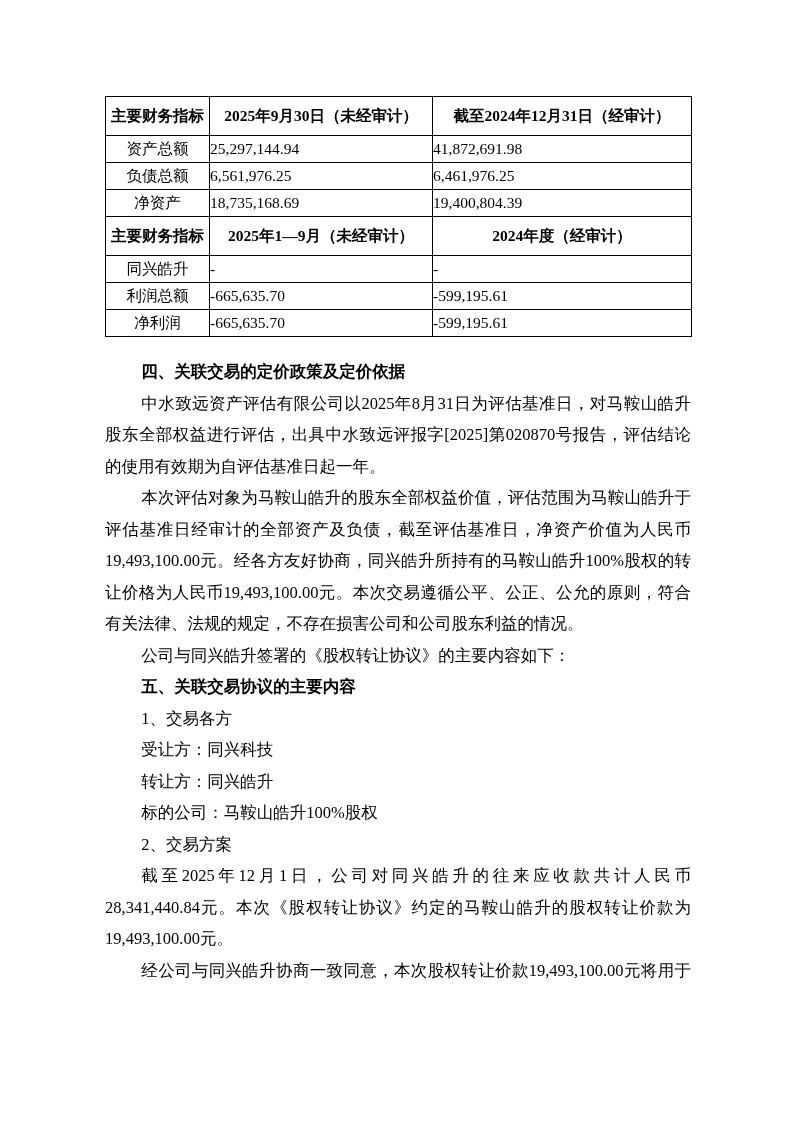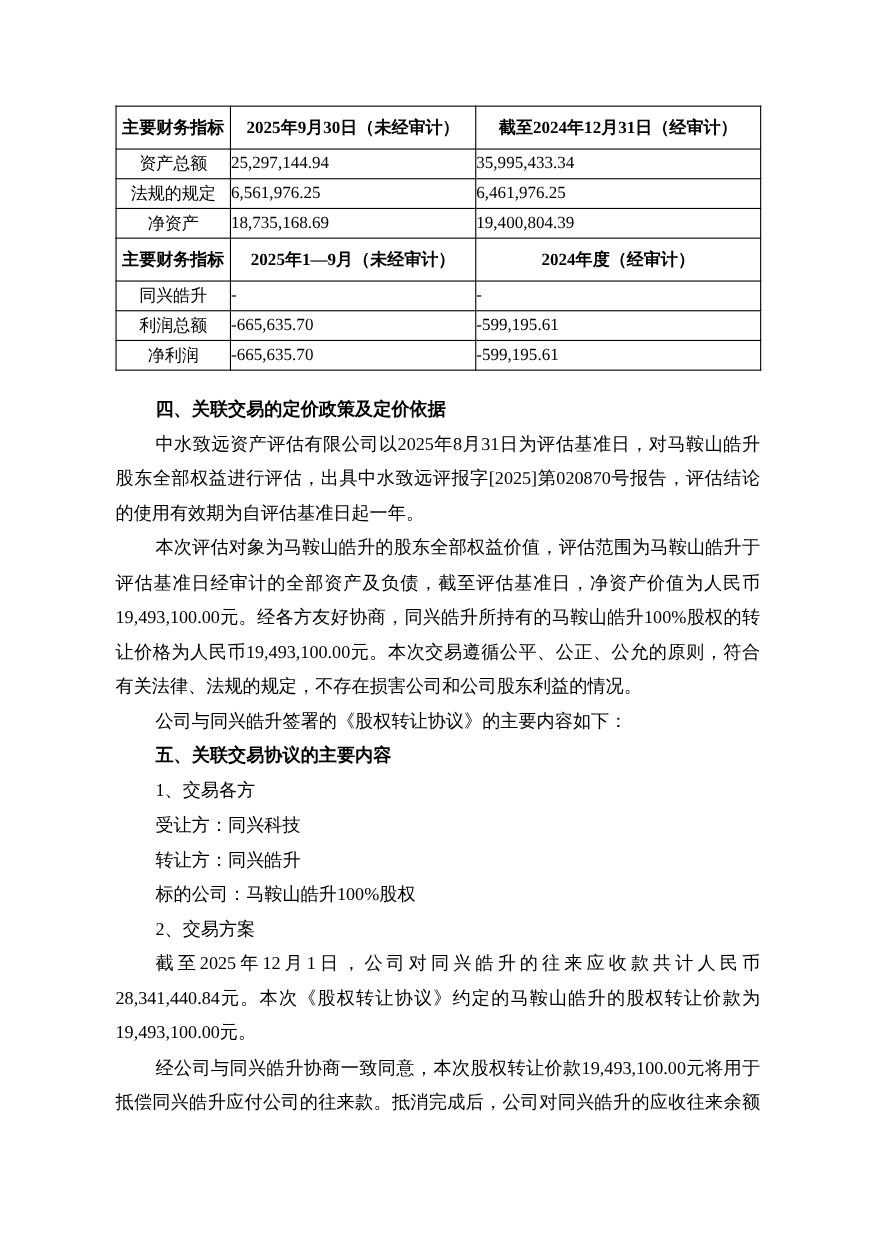--- a/index.html
+++ b/index.html
@@ -73,24 +73,24 @@
         </colgroup>
       <tbody>
         <tr class="hdr">
           <td>主要财务指标</td>
           <td>2025年9月30日（未经审计）</td>
           <td>截至2024年12月31日（经审计）</td>
         </tr>
         <tr class="row">
           <td class="lbl">资产总额</td>
           <td class="num">25,297,144.94</td>
-          <td class="num">35,995,433.34</td>
+          <td class="num">41,872,691.98</td>
         </tr>
         <tr class="row">
-          <td class="lbl">法规的规定</td>
+          <td class="lbl">负债总额</td>
           <td class="num">6,561,976.25</td>
           <td class="num">6,461,976.25</td>
         </tr>
         <tr class="row">
           <td class="lbl">净资产</td>
           <td class="num">18,735,168.69</td>
           <td class="num">19,400,804.39</td>
         </tr>
         <tr class="hdr">
           <td>主要财务指标</td>
@@ -134,17 +134,16 @@
       <div class="line ind">受让方：同兴科技</div>
       <div class="line ind">转让方：同兴皓升</div>
       <div class="line ind">标的公司：马鞍山皓升100%股权</div>
       <div class="line ind">2、交易方案</div>
 
       <div class="line j ind">截至2025年12月1日，公司对同兴皓升的往来应收款共计人民币</div>
       <div class="line j">28,341,440.84元。本次《股权转让协议》约定的马鞍山皓升的股权转让价款为</div>
       <div class="line">19,493,100.00元。</div>
 
       <div class="line j ind">经公司与同兴皓升协商一致同意，本次股权转让价款19,493,100.00元将用于</div>
-      <div class="line j">抵偿同兴皓升应付公司的往来款。抵消完成后，公司对同兴皓升的应收往来余额</div>
     </div>
 
   </div>
 </div>
 
 </body></html>

